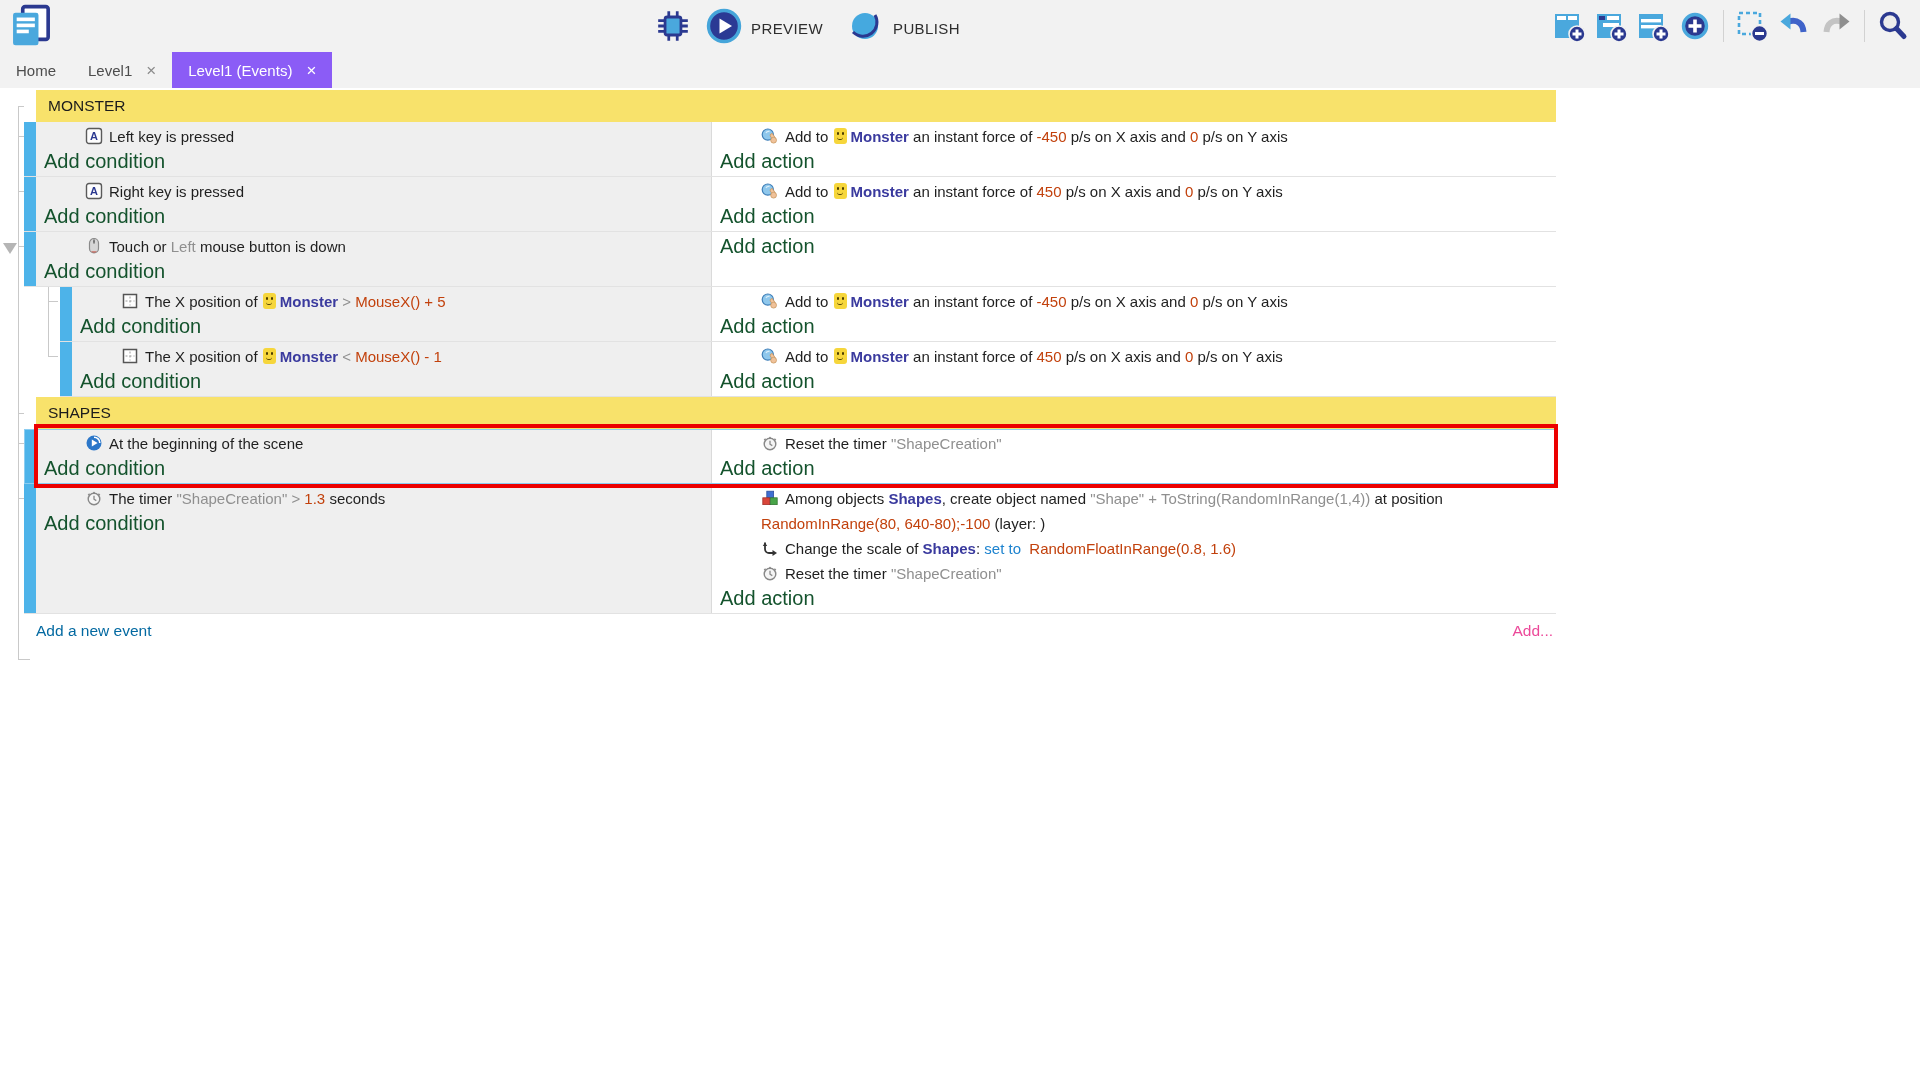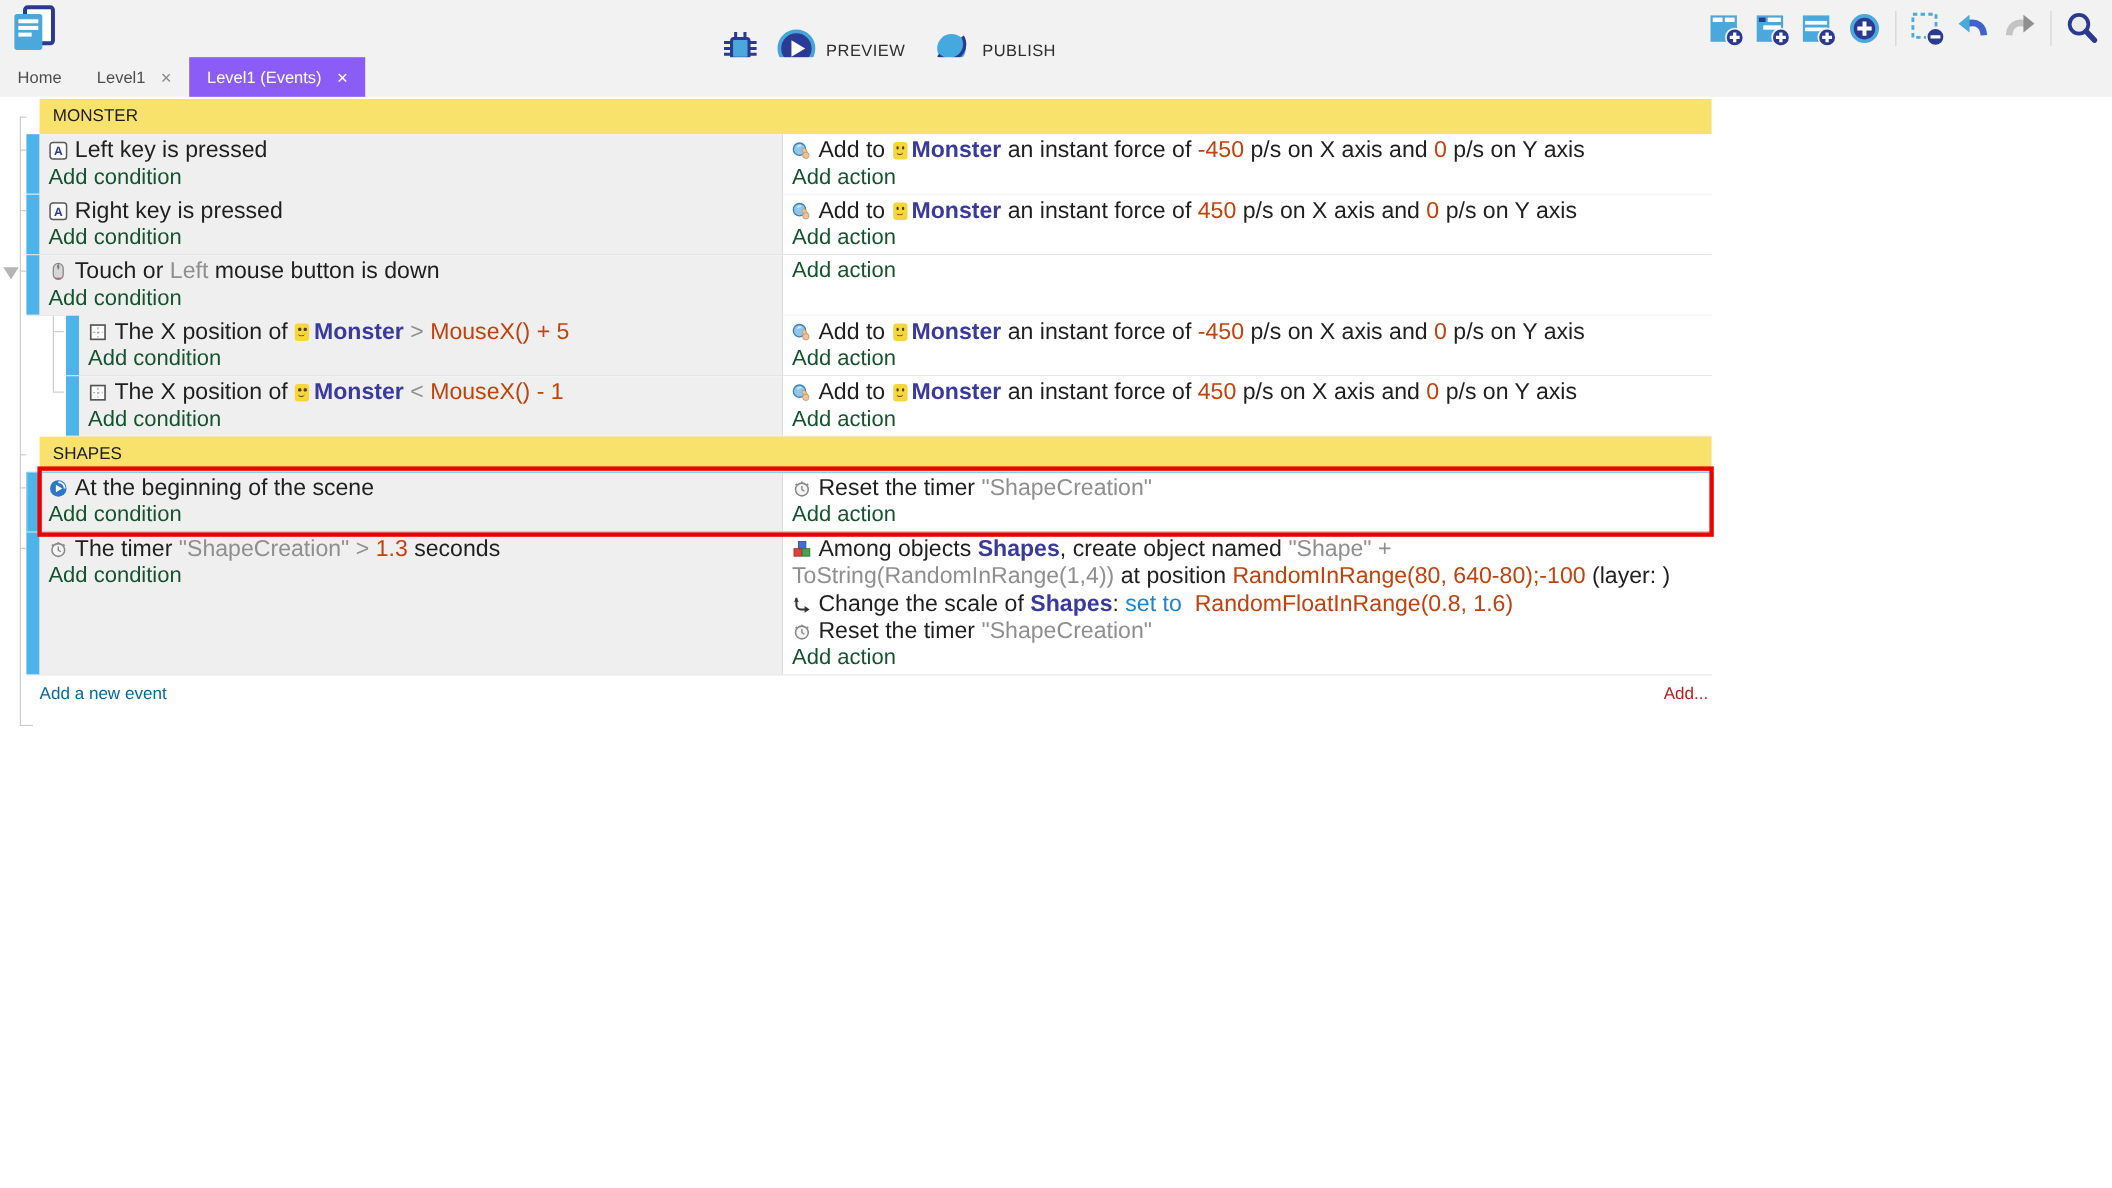--- a/index.html
+++ b/index.html
@@ -2,21 +2,21 @@
 <html><head>
 <meta charset="utf-8">
 <style>
   html,body{margin:0;padding:0;background:#fff;}
   #app{position:relative;width:1920px;height:1080px;background:#fff;overflow:hidden;
        font-family:"Liberation Sans",sans-serif;-webkit-font-smoothing:antialiased;}
 
   
   .toolbar{position:absolute;top:0;left:0;width:1920px;height:52px;background:#f2f2f2;}
   .tb-left{position:absolute;left:8px;top:3px;}
-  .tb-center{position:absolute;left:655px;top:25px;display:flex;align-items:center;gap:8px;}
+  .tb-center{position:absolute;left:655px;top:7px;display:flex;align-items:center;gap:8px;}
   .tb-right{position:absolute;right:10px;top:9px;display:flex;align-items:center;gap:8px;}
   .tb-label{font-size:15px;color:#2e2e2e;letter-spacing:.4px;margin-right:14px;}
   .tbtn{display:inline-flex;align-items:center;justify-content:center;cursor:pointer;}
   .tb-sep{width:1px;height:32px;background:#d2d2d2;margin:0 3px;}
 
   
   .tabbar{position:absolute;top:52px;left:0;width:1920px;height:36px;background:#f2f2f2;display:flex;}
   .tab{display:flex;align-items:center;padding:0 16px;font-size:15px;color:#4d4d4d;gap:14px;cursor:pointer;}
   .tab .close{font-size:17px;color:#8a8a8a;line-height:1;cursor:pointer;}
   .tab.active{background:#8b5cf6;color:#fff;}
@@ -27,21 +27,21 @@
   .band{margin-left:36px;height:32px;background:#f8e26b;display:flex;align-items:center;
         padding-left:12px;font-size:15.5px;color:#1c1c1c;box-sizing:border-box;cursor:pointer;}
   .erow{display:flex;border-bottom:1px solid #e2e2e2;background:#fff;}
   .erow.d0{margin-left:24px;}
   .erow.d1{margin-left:60px;}
   .bar{width:12px;background:#4db3e9;flex:0 0 12px;cursor:pointer;}
   .cond{background:#efefef;border-right:1px solid #dadada;padding:2px 8px;box-sizing:border-box;cursor:pointer;}
   .d0 .cond{width:676px;flex:0 0 676px;}
   .d1 .cond{width:640px;flex:0 0 640px;}
   .act{flex:1;background:#fff;padding:2px 8px;box-sizing:border-box;cursor:pointer;}
-  .line{line-height:25px;font-size:21px;color:#1f1f1f;}
+  .line{line-height:25px;font-size:15px;color:#1f1f1f;margin-left:41px;}
   .ph{line-height:25px;font-size:20px;color:#14532d;cursor:pointer;}
   .licon{display:inline-block;width:18px;height:18px;vertical-align:-3px;margin-right:6px;}
   .licon svg{display:block;}
   .rich span{white-space:pre-wrap;}
   .seg-g{color:#8f8f8f;}
   .seg-grn{color:#c2410c;}
   .seg-obj{color:#3a3a9e;font-weight:bold;}
   .seg-blu{color:#1d83cf;}
   .erow.sel{outline:1px solid #8ccdf1;outline-offset:-1px;}
 
@@ -58,21 +58,21 @@
   .tri{position:absolute;width:0;height:0;border-left:7px solid transparent;
        border-right:7px solid transparent;border-top:11px solid #b5b5b5;}
 
   
   .redbox{position:absolute;left:34px;top:334px;width:1524px;height:64px;border:4px solid #ec0000;
           box-sizing:border-box;z-index:6;pointer-events:none;}
 
   
   .addrow{display:flex;justify-content:space-between;margin:8px 0 0 36px;width:1517px;}
   .addrow .left{font-size:15.5px;color:#0369a1;cursor:pointer;}
-  .addrow .right{font-size:15.5px;color:#b91c1c;cursor:pointer;}
+  .addrow .right{font-size:15.5px;color:#ec4899;cursor:pointer;}
 </style>
 </head>
 <body>
 
 <svg width="0" height="0" style="position:absolute">
   <defs>
     <symbol id="i-kbd" viewBox="0 0 18 18">
       <rect x="1.5" y="1.5" width="15" height="15" rx="2.5" fill="#fdfdfd" stroke="#5a5a5a" stroke-width="1.4"></rect>
       <text x="9" y="13" font-size="11" font-weight="bold" fill="#2b3990" text-anchor="middle" font-family="Liberation Sans,sans-serif">A</text>
     </symbol>

